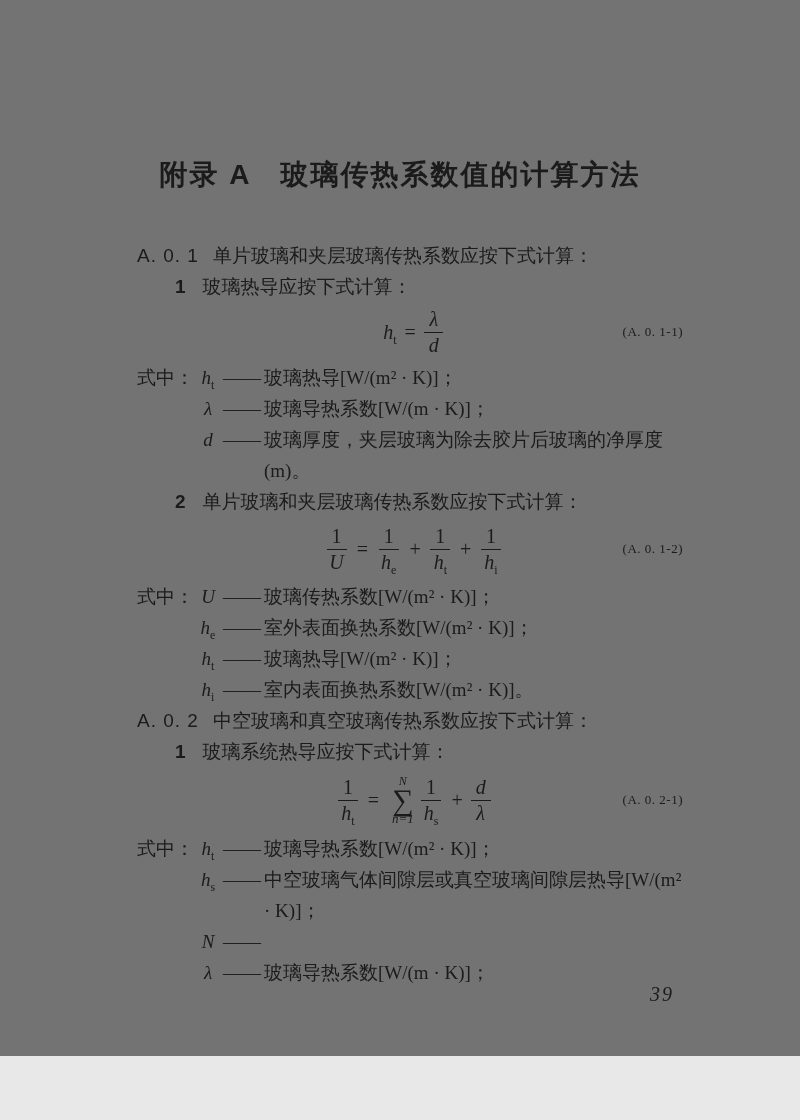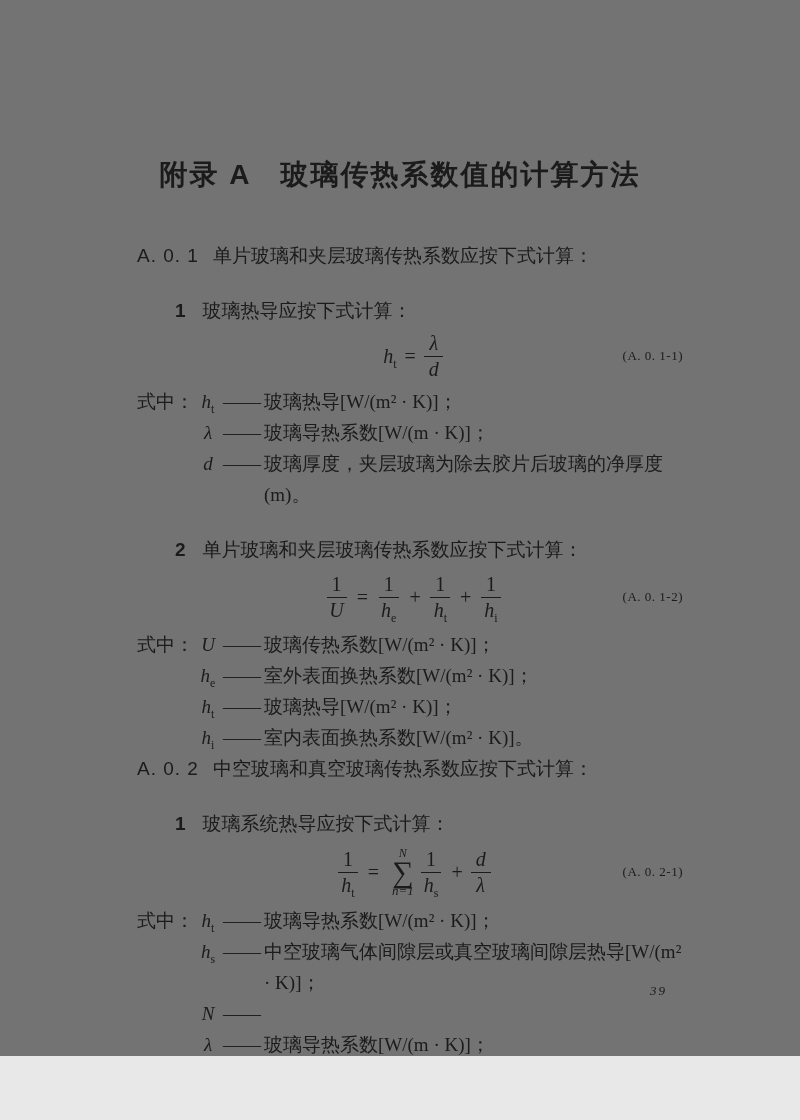--- a/index.html
+++ b/index.html
@@ -17,21 +17,21 @@
   }
   .content{
     position:absolute;left:137px;top:240px;width:553px;
     font-size:19px;
   }
   .pline{margin:0;line-height:31px;white-space:nowrap;}
   .snum{
     font-family:"Liberation Sans","DejaVu Sans",sans-serif;
     font-weight:normal;margin-right:14px;letter-spacing:1px;
   }
-  .item{padding-left:38px;margin-top:24px;}
+  .item{padding-left:38px;}
   .inum{
     font-family:"Liberation Sans","DejaVu Sans",sans-serif;
     font-weight:bold;margin-right:17px;
   }
   .wrow{display:flex;line-height:31px;}
   .wprefix{width:57px;flex:none;}
   .wsym{width:28px;flex:none;text-align:center;font-style:italic;}
   .wsym sub{font-style:normal;}
   .wdash{flex:none;margin:0 3px 0 1px;}
   .wdesc{flex:1;min-width:0;}
@@ -49,21 +49,21 @@
   .eqlabel{
     position:absolute;right:7px;top:50%;transform:translateY(-50%);
     font-size:13px;letter-spacing:0.5px;
   }
   .sum{display:inline-flex;flex-direction:column;align-items:center;line-height:1;margin:0 5px;}
   .sum .stop{font-size:12px;font-style:italic;}
   .sum .ssigma{font-size:30px;line-height:0.85;font-style:normal;}
   .sum .sbot{font-size:13px;font-style:italic;}
   .pagenum{
     position:absolute;left:650px;top:983px;
-    font-size:13px;font-style:italic;letter-spacing:2px;
+    font-size:20px;font-style:italic;letter-spacing:2px;
   }
 </style>
 </head>
 <body>
 
 <div class="page">
 
   <h1 class="title">附录 A　玻璃传热系数值的计算方法</h1>
 
   <div class="content">

